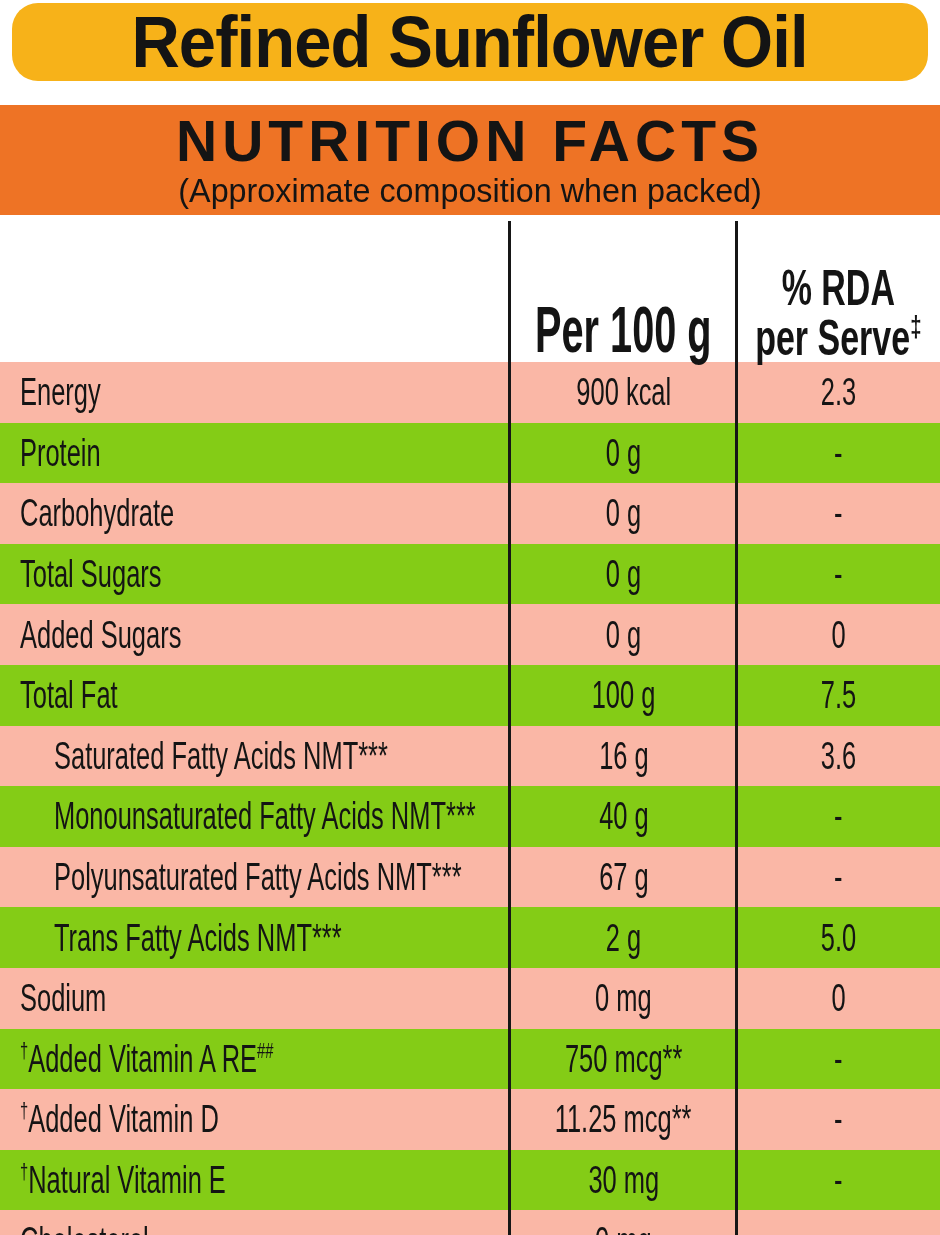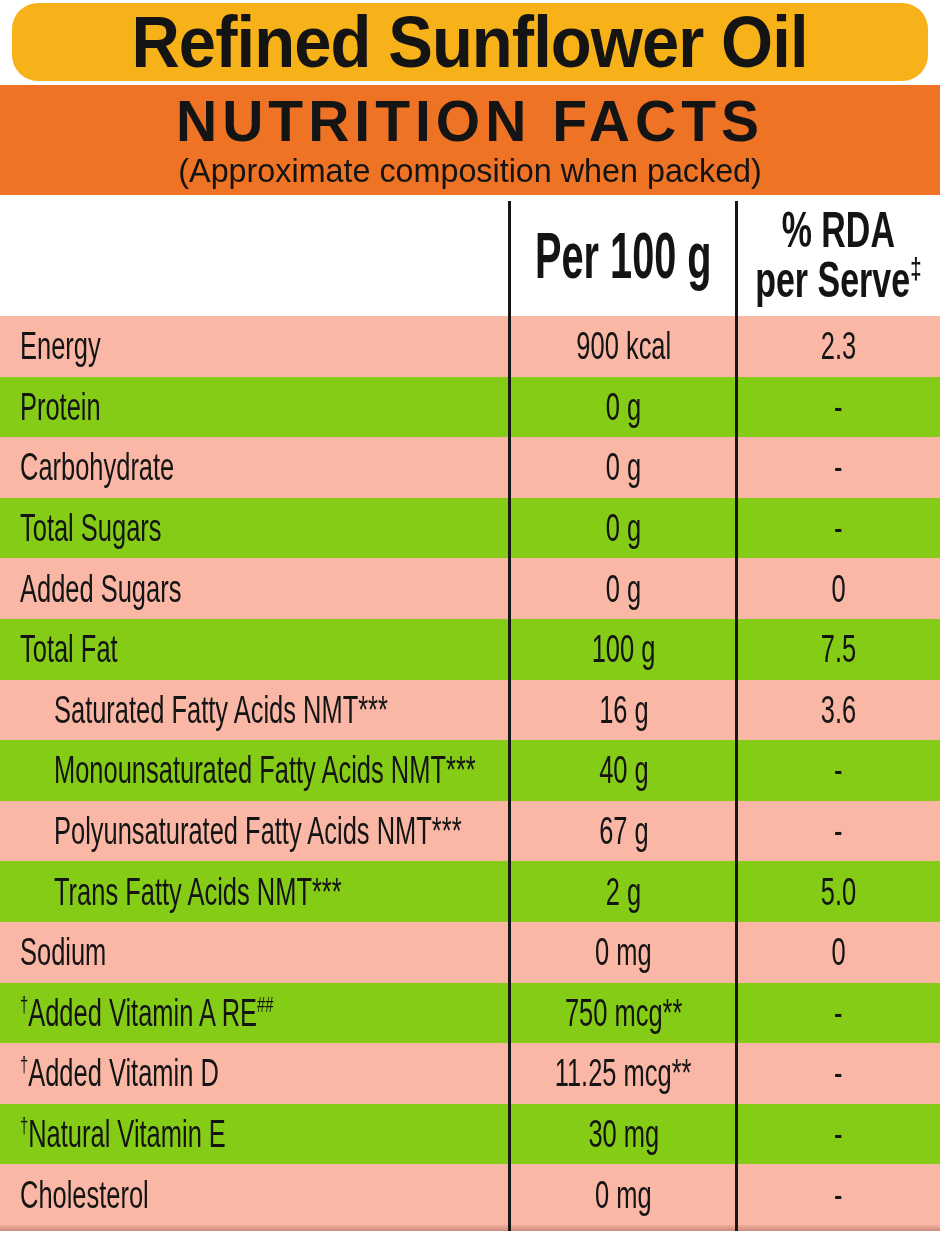--- a/index.html
+++ b/index.html
@@ -9,31 +9,31 @@
   }
   .banner{
     margin:3px 12px 0;height:78px;background:#F7B219;border-radius:26px;
     display:flex;align-items:center;justify-content:center;
   }
   .title{
     font-size:72px;font-weight:bold;letter-spacing:-1px;white-space:nowrap;
     display:inline-block;transform:scaleX(0.93);line-height:1;
   }
   .orange{
-    margin-top:4px;height:110px;background:#EE7325;
+    margin-top:24px;height:110px;background:#EE7325;
     display:flex;flex-direction:column;align-items:center;justify-content:center;
   }
   .nf{font-size:57px;font-weight:bold;letter-spacing:5px;line-height:1;white-space:nowrap;}
   .approx{font-size:34px;line-height:1.02;margin-top:3px;}
   .cx95{display:inline-block;transform:scaleX(0.95);white-space:nowrap;}
   .tablewrap{position:relative;}
   .vline{position:absolute;top:6px;bottom:0;width:3px;background:#161616;z-index:6;}
   .v1{left:508px;}
   .v2{left:735px;}
-  .thead{height:121px;display:flex;}
+  .thead{height:147px;display:flex;align-items:flex-end;}
   .c1{width:510px;display:flex;align-items:center;padding-left:20px;box-sizing:border-box;min-width:0;}
   .c2{width:227px;display:flex;align-items:center;justify-content:center;}
   .c3{width:203px;display:flex;align-items:center;justify-content:center;}
   .h2{font-size:64px;font-weight:bold;display:inline-block;transform:scaleX(0.62);white-space:nowrap;line-height:1;}
   .h3{font-size:50px;font-weight:bold;display:inline-block;transform:scaleX(0.68);text-align:center;line-height:0.95;white-space:nowrap;}
   .h3 sup{font-size:60%;}
   .tbody .row{height:60.6px;display:flex;background:#84cc16;}
   .tbody .row:nth-child(odd){background:#FAB7A6;}
   .cl{display:inline-block;transform:scaleX(0.67);transform-origin:left center;font-size:38px;white-space:nowrap;line-height:1;}
   .cv{display:inline-block;transform:scaleX(0.67);font-size:38px;white-space:nowrap;line-height:1;}

